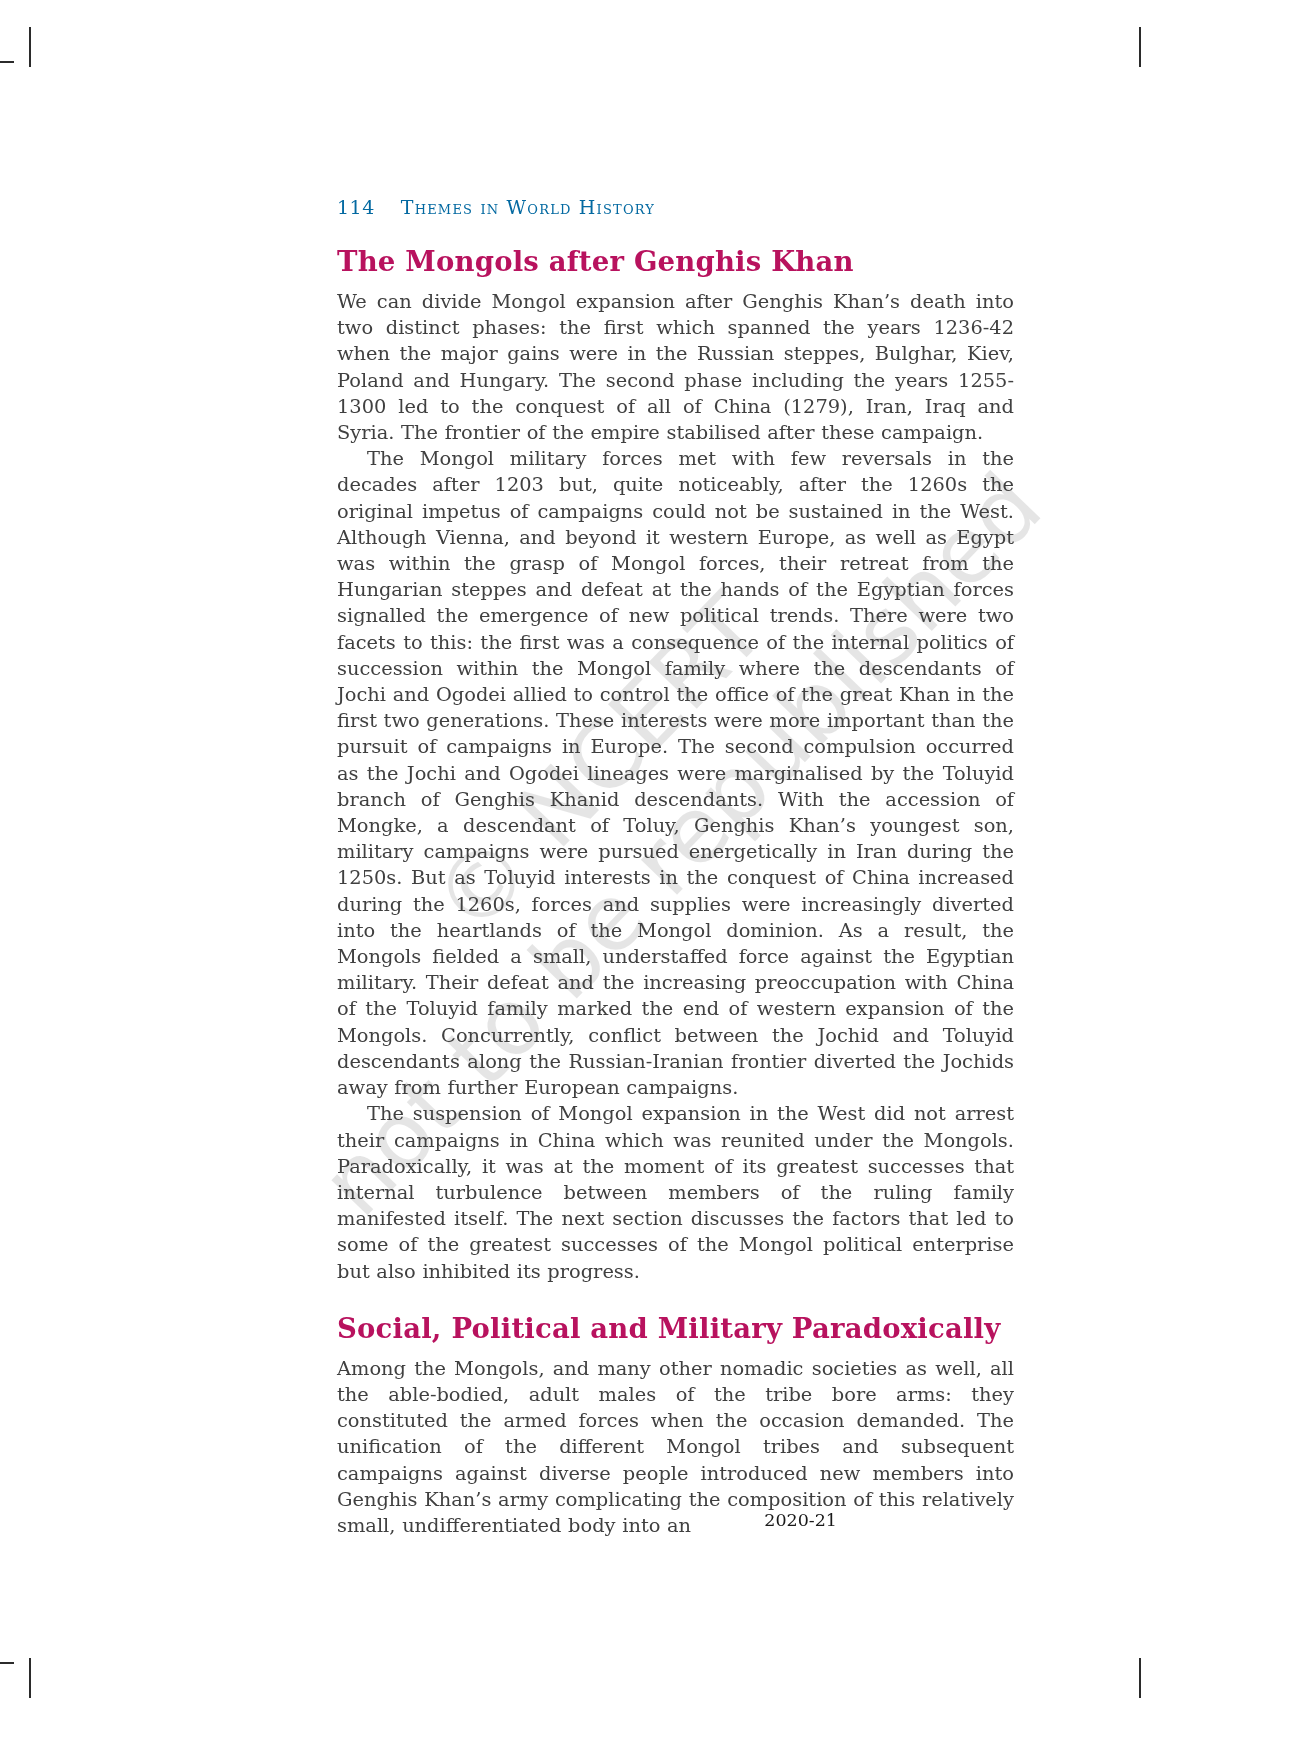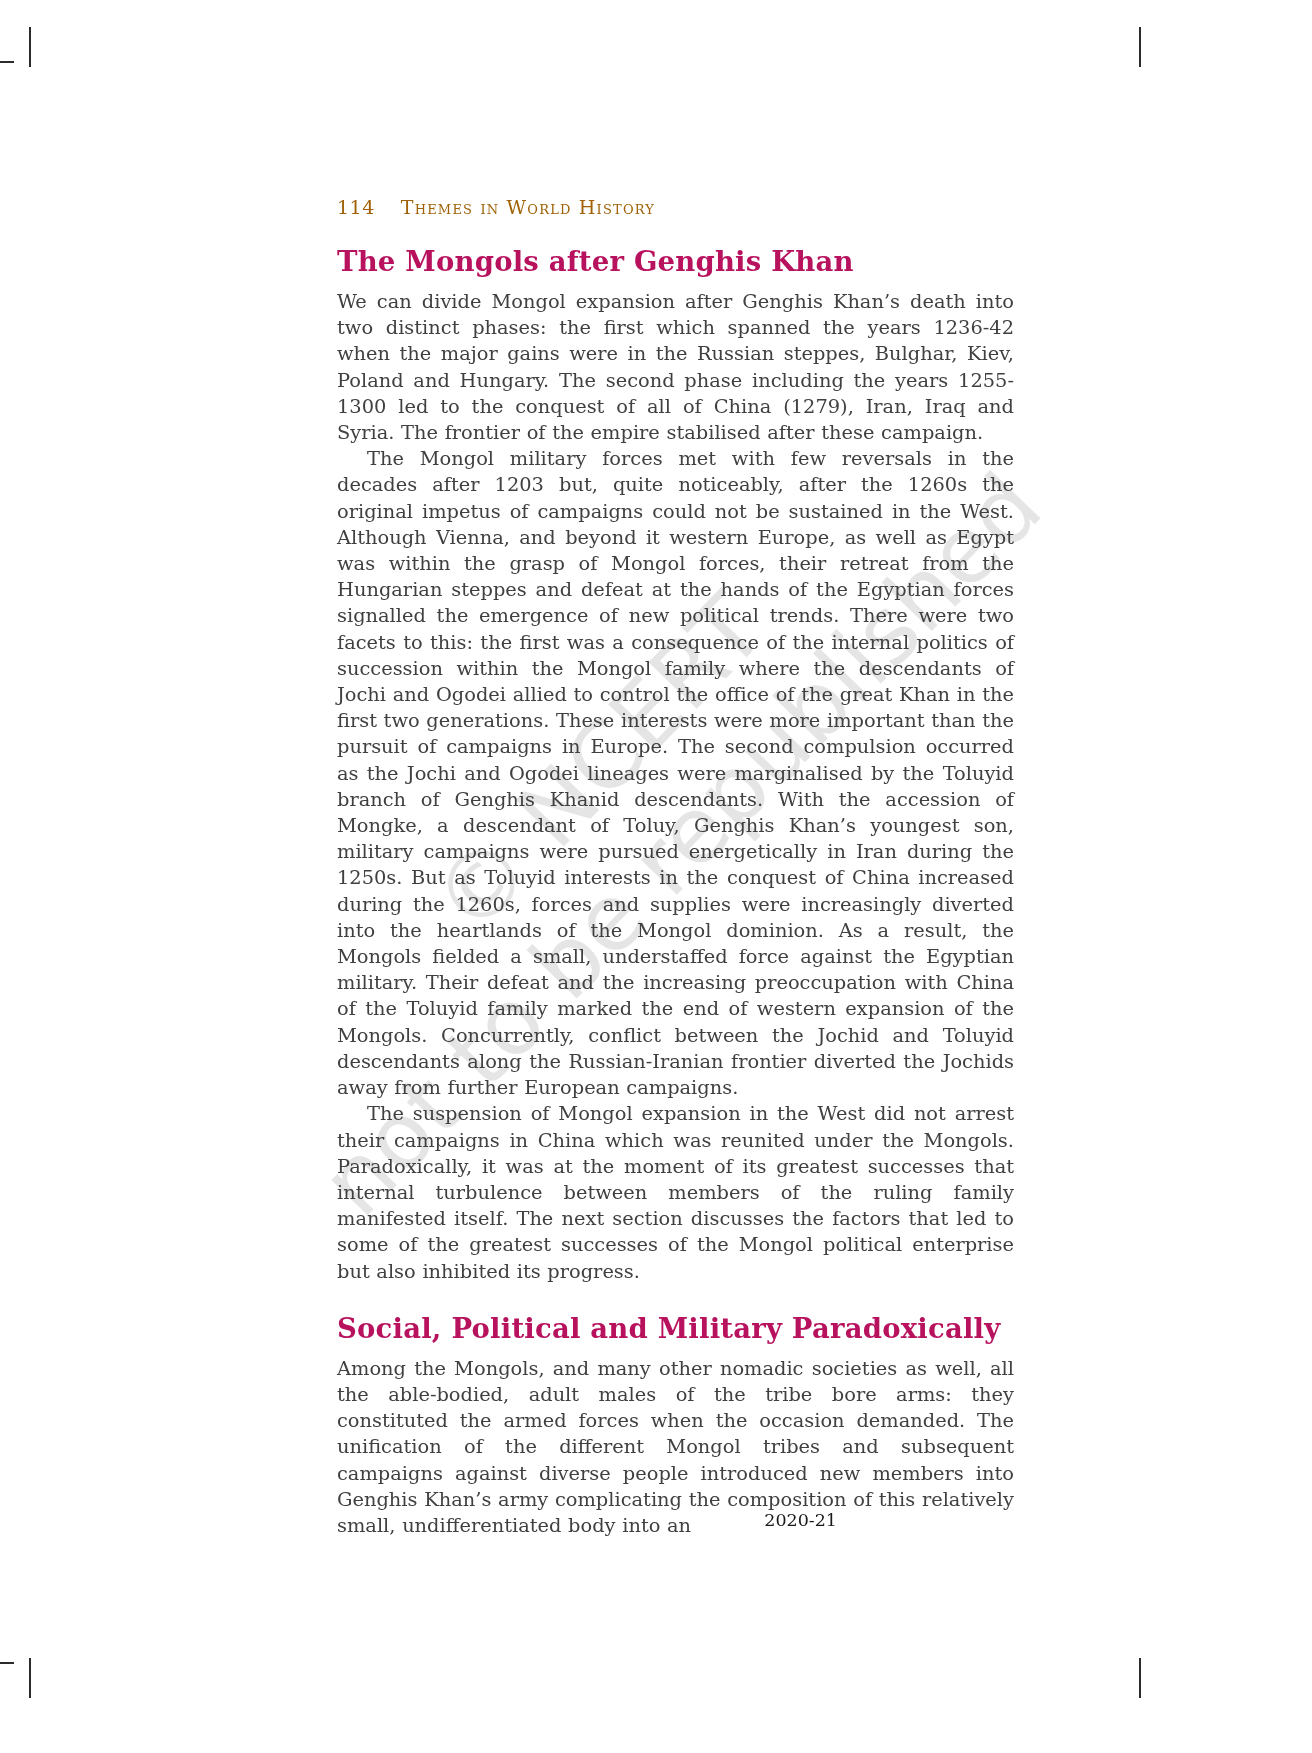--- a/index.html
+++ b/index.html
@@ -45,21 +45,21 @@
   .watermark .wm-line2 { font-size: 92px; }
 
   .content {
     position: absolute;
     left: 337px;
     top: 196px;
     width: 677px;
   }
   .running-header {
     font-size: 19px;
-    color: #a16207;
+    color: #0369a1;
     letter-spacing: 0.5px;
   }
   .running-header .pagenum { margin-right: 26px; }
   .smallcaps {
     font-variant: small-caps;
     letter-spacing: 1.2px;
   }
   h1.section-heading {
     font-family: "DejaVu Serif", serif;
     font-weight: 700;

